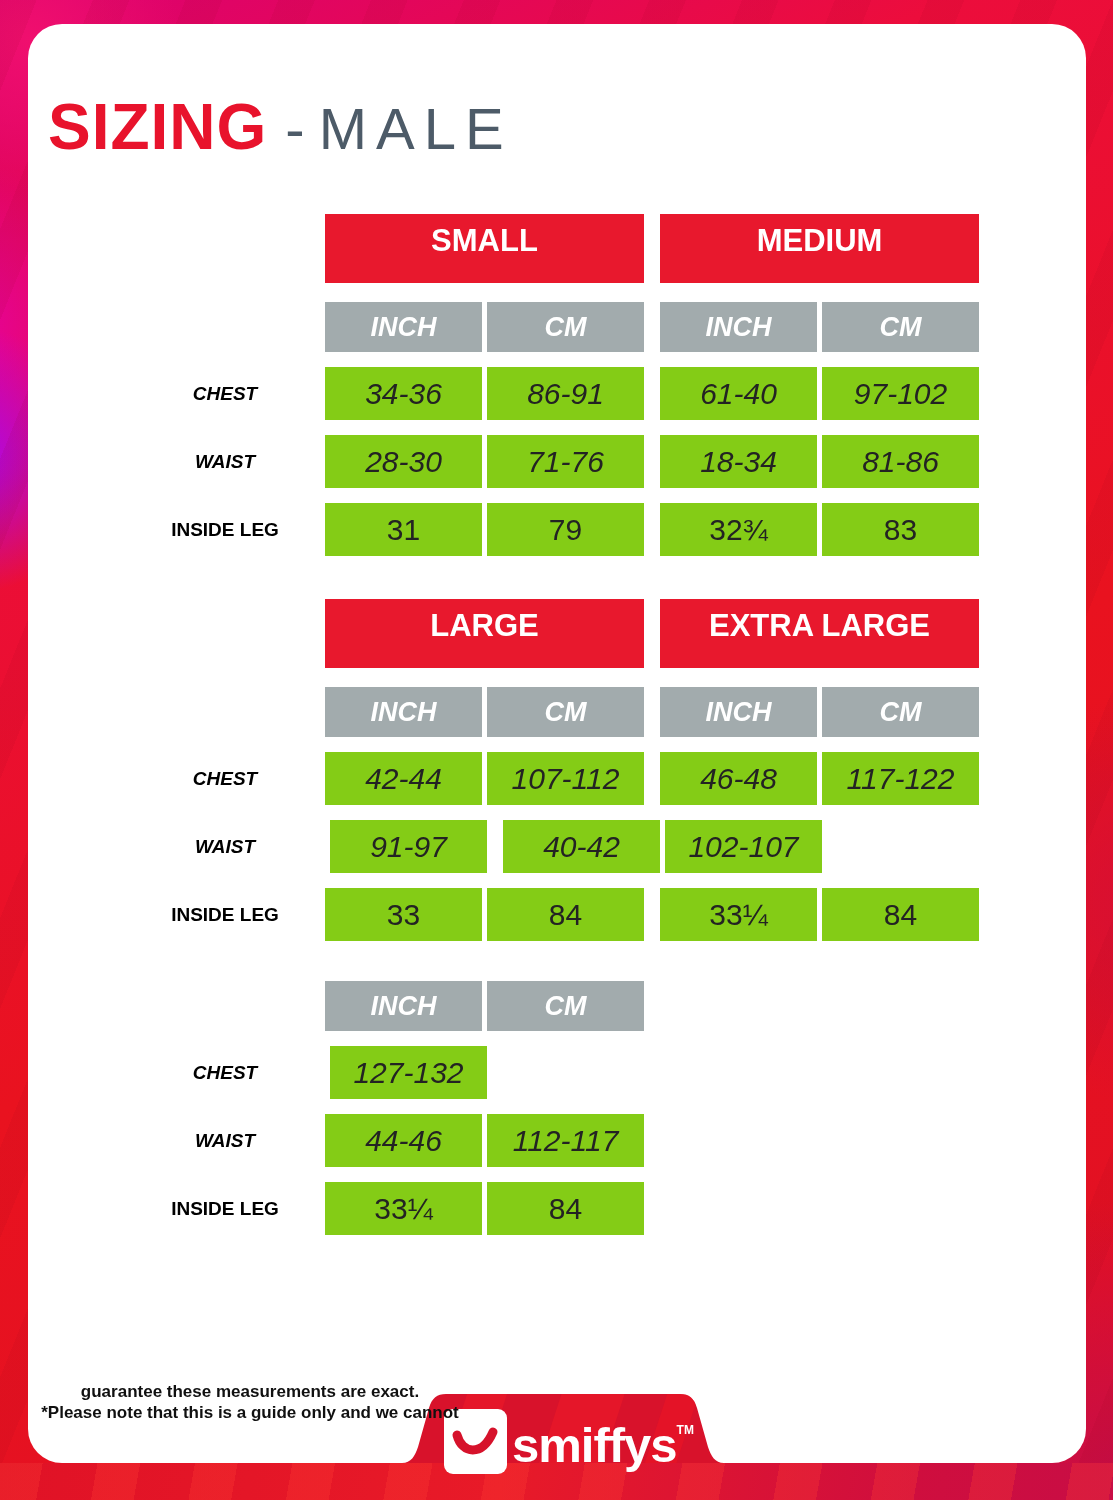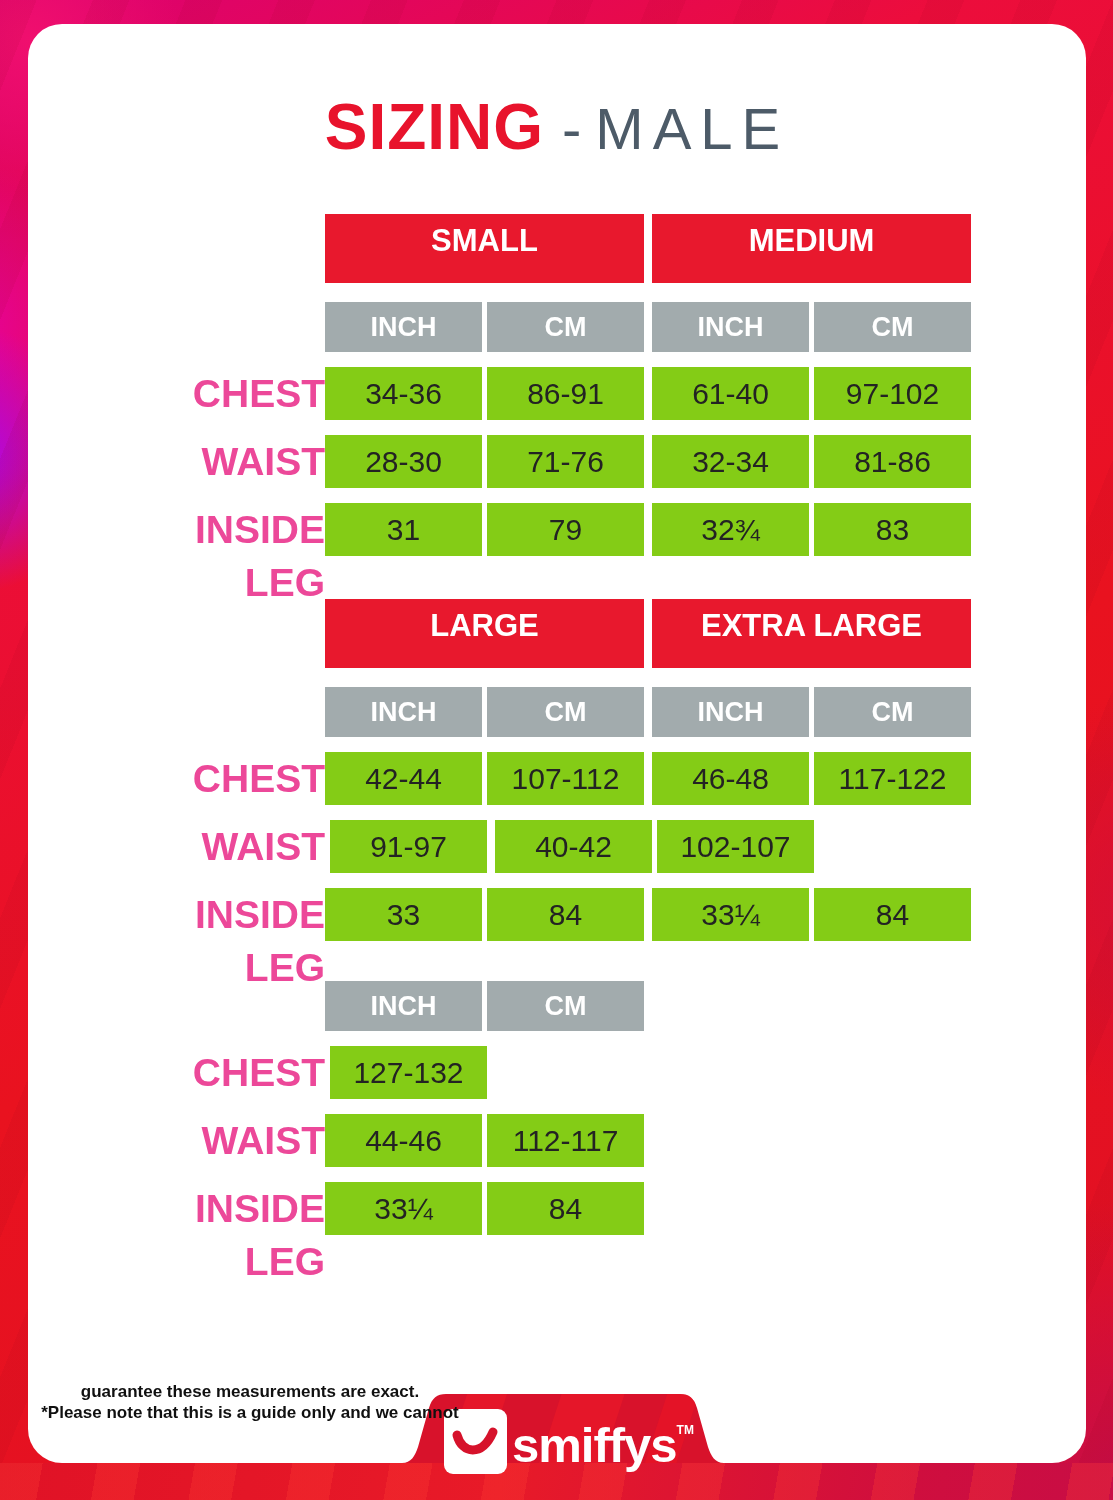--- a/index.html
+++ b/index.html
@@ -17,51 +17,51 @@
   .bg-rays{
     position:absolute;inset:0;
     background:repeating-linear-gradient(112deg, rgba(140,0,25,.08) 0 34px, rgba(255,255,255,0) 34px 86px);
     pointer-events:none;
   }
   .card{
     position:absolute;left:28px;top:24px;width:1058px;height:1439px;
     background:#ffffff;border-radius:34px;
   }
   .title{
-    position:absolute;left:0;top:66px;width:100%;text-align:center;white-space:nowrap;
+    position:absolute;left:0;top:66px;width:100%;text-align:left;white-space:nowrap;padding-left:20px;
   }
   .title .primary{color:#e8132c;font-weight:700;font-size:64px;letter-spacing:1px;}
   .title .sep{color:#4d5b68;font-weight:400;font-size:58px;margin:0 14px 0 18px;}
   .title .secondary{color:#4d5b68;font-weight:400;font-size:58px;letter-spacing:9px;}
 
   .sizing-table{position:absolute;left:97px;width:880px;}
   .t-row{display:flex;align-items:stretch;}
   .lbl-col{width:200px;flex:0 0 200px;}
   .row-label{
-    color:#ec4899;font-weight:700;font-size:39px;line-height:53px;text-align:right;
+    color:#000000;font-weight:700;font-size:19px;line-height:53px;text-align:center;
   }
   .size-bar{
     background:#e8182d;color:#fff;font-weight:700;font-size:31px;
     height:69px;line-height:53px;text-align:center;
     width:319px;flex:0 0 319px;
   }
   .unit{
     background:#a2abad;color:#fff;font-weight:700;font-size:27px;
     height:50px;line-height:50px;text-align:center;
     width:157px;flex:0 0 157px;margin-left:5px;
   }
   .cell{
     background:#84cc16;color:#232323;font-weight:400;font-size:30px;
     height:53px;line-height:53px;text-align:center;
     width:157px;flex:0 0 157px;margin-left:5px;
   }
   .first-in-group{margin-left:0;}
-  .group-gap{margin-left:8px;text-align:center;}
+  .group-gap{margin-left:16px;text-align:center;}
   .mb19{margin-bottom:19px;}
-  .mb15{margin-bottom:15px;}
+  .mb15{margin-bottom:15px;font-style:italic;}
 
   .footer-band{
     position:absolute;left:0;top:1463px;width:1113px;height:37px;
     background:linear-gradient(100deg,#e01226 0%, #e81a28 45%, #cf0e3e 82%, #c80d45 100%);
   }
   .footer-band .band-rays{
     position:absolute;inset:0;
     background:repeating-linear-gradient(100deg, rgba(255,60,50,.30) 0 42px, rgba(255,255,255,0) 42px 96px);
   }
   .logo-tab{position:absolute;left:402px;top:1393px;width:322px;height:70px;}
@@ -107,21 +107,21 @@
       <div class="lbl-col row-label">CHEST</div>
       <div class="cell first-in-group">34-36</div>
       <div class="cell">86-91</div>
       <div class="cell group-gap">61-40</div>
       <div class="cell">97-102</div>
     </div>
     <div class="t-row mb15">
       <div class="lbl-col row-label">WAIST</div>
       <div class="cell first-in-group">28-30</div>
       <div class="cell">71-76</div>
-      <div class="cell group-gap">32-34</div>
+      <div class="cell group-gap">18-34</div>
       <div class="cell">81-86</div>
     </div>
     <div class="t-row">
       <div class="lbl-col row-label">INSIDE LEG</div>
       <div class="cell first-in-group">31</div>
       <div class="cell">79</div>
       <div class="cell group-gap">32¾</div>
       <div class="cell">83</div>
     </div>
   </div>

